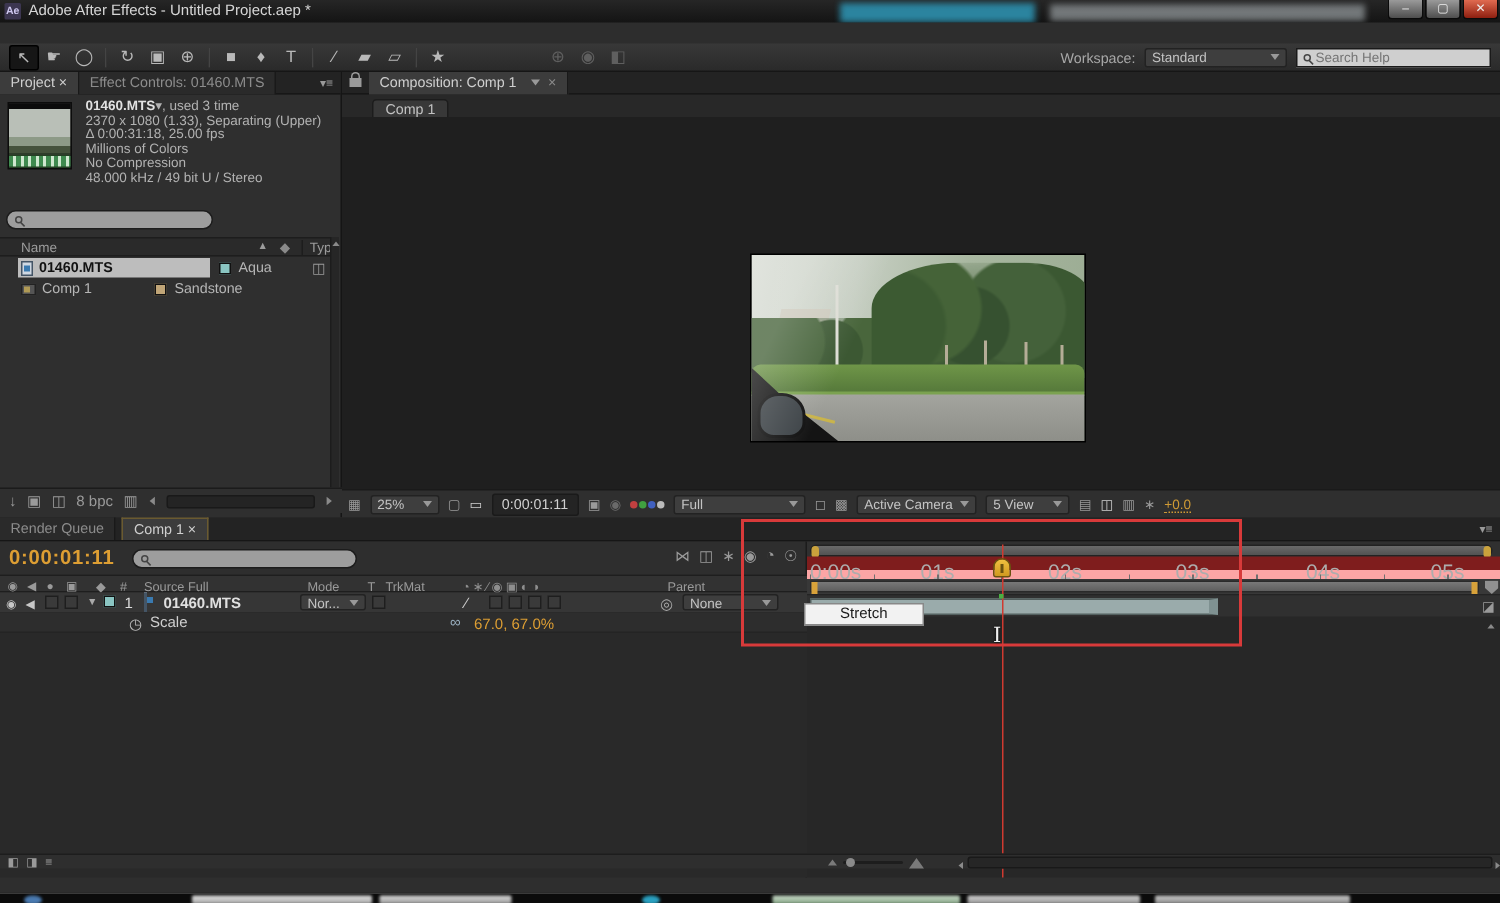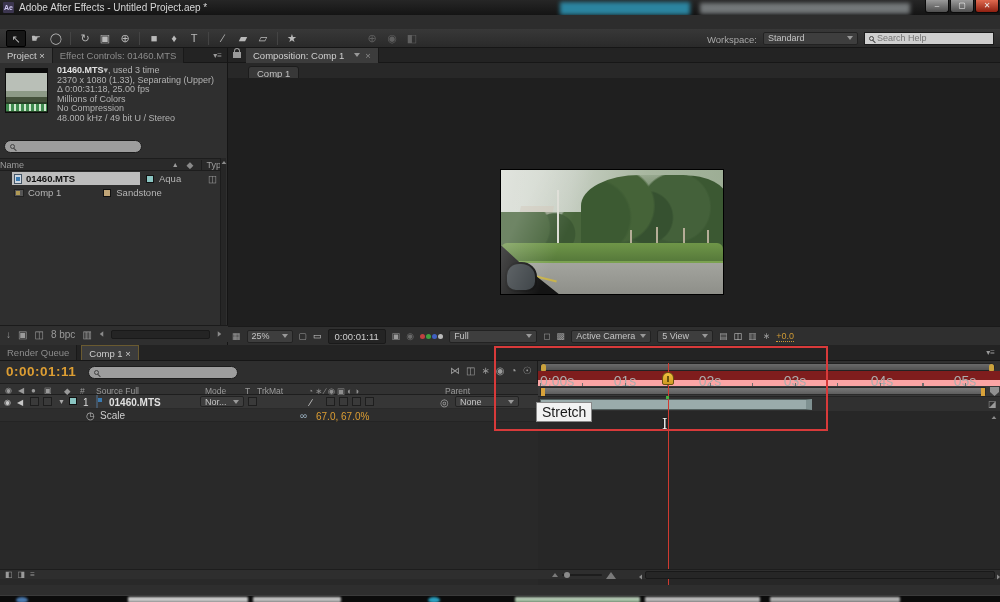--- a/index.html
+++ b/index.html
@@ -111,21 +111,21 @@
 .greendot{position:absolute;left:128px;top:35px;width:3px;height:3px;background:#4ab040}
 .tl-bottom{position:absolute;left:0;top:224px;width:1000px;height:10px;background:#2e2e2e;border-top:1px solid #1d1d1d;display:flex;align-items:center;font-size:8px;color:#9a9a9a}
 .zoomslider{position:absolute;left:552px;top:2px;width:80px;height:6px;display:flex;align-items:center;gap:4px}
 .ztrack{width:40px;height:2px;background:#1d1d1d;border-radius:1px;position:relative}
 .zthumb{position:absolute;left:2px;top:-2px;width:6px;height:6px;border-radius:50%;background:#8a8a8a}
 .mtn-s{width:0;height:0;border-left:3px solid transparent;border-right:3px solid transparent;border-bottom:4px solid #7a7a7a}
 .mtn-b{width:0;height:0;border-left:5px solid transparent;border-right:5px solid transparent;border-bottom:7px solid #7a7a7a}
 .tl-hscroll{position:absolute;left:645px;top:1px;width:350px;height:8px;background:#262626;border:1px solid #191919;border-radius:2px}
 
 .red-rect{position:absolute;left:494px;top:346px;width:334px;height:85px;border:2px solid #d83a3a;z-index:50}
-.tooltip{position:absolute;left:536px;top:402px;background:#f2f2f2;border:1px solid #888;color:#1a1a1a;font-size:14px;padding:1px 5px;z-index:51}
+.tooltip{position:absolute;left:536px;top:402px;background:#f2f2f2;border:1px solid #888;color:#1a1a1a;font-size:10px;padding:1px 23px;z-index:51}
 .ibeam{position:absolute;left:662px;top:416px;color:#f0f0f0;font-family:"DejaVu Serif",serif;font-size:14px;text-shadow:0 0 2px #000;z-index:51}
 
 .taskbar{position:absolute;left:0;top:595px;width:1000px;height:7px;background:#0b0b0b;border-top:1px solid #3a3a3a;overflow:hidden}
 .tb-item{position:absolute;top:1px;height:6px;border-radius:1px;filter:blur(1px)}
 .glyph{line-height:1}
 </style>
 </head>
 <body>
 
 <div id="root">
@@ -193,21 +193,21 @@
       <div>Millions of Colors</div>
       <div>No Compression</div>
       <div>48.000 kHz / 49 bit U / Stereo</div>
     </div>
     <div class="psearch">
         <div class="srch">
           <span class="mag"></span>
         </div>
       </div>
     <div class="colhead">
-      <span style="">Name</span>
+      <span style="margin-left:14px">Name</span>
       <span style="margin-left:auto;font-size:7px">▲</span>
       <span style="margin:0 8px;color:#8a8a8a">◆</span>
       <span style="border-left:1px solid #1d1d1d;padding-left:4px">Typ</span>
     </div>
     <div class="prow" style="top:124px">
       <span style="background:#bdbdbd;color:#111;display:flex;align-items:center;height:13px;width:128px;margin-left:12px;gap:4px;padding-left:2px">
           <span class="fileicon"></span>
           <b>01460.MTS</b>
         </span>
       <span class="labelsq" style="background:#8ac5c2;margin-left:6px"></span>

